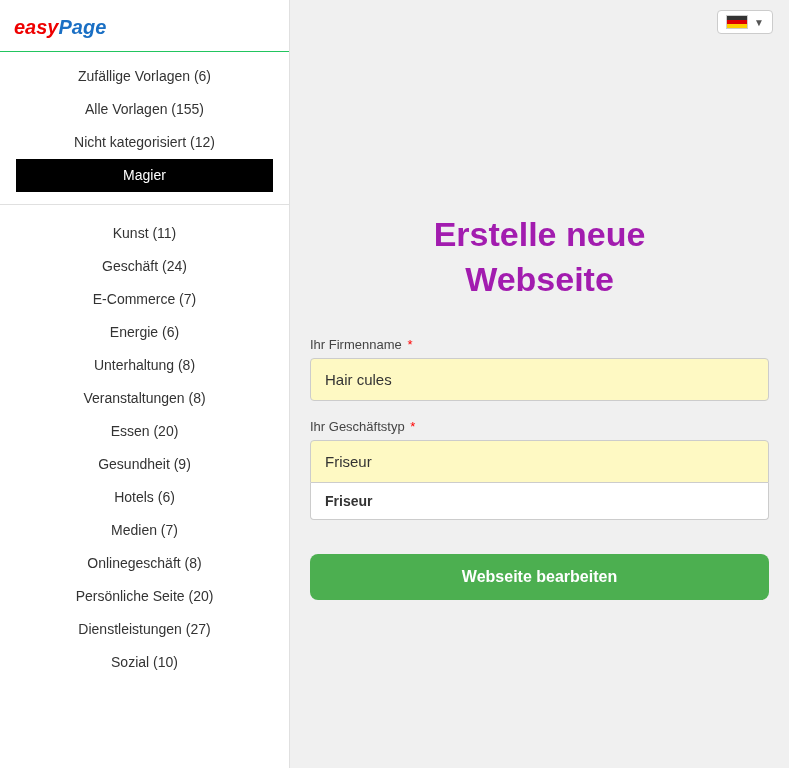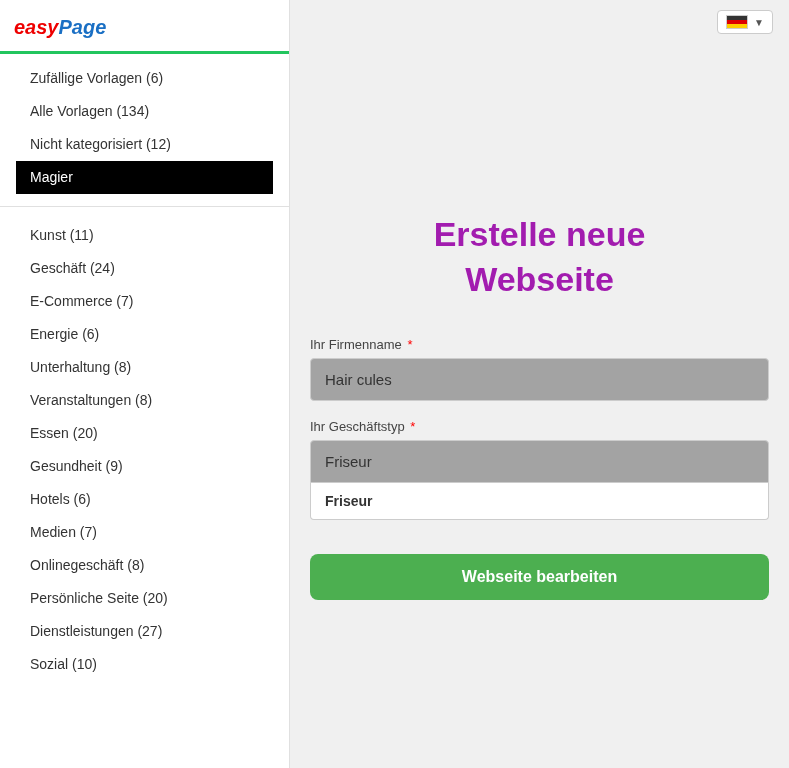--- a/index.html
+++ b/index.html
@@ -19,30 +19,31 @@
       min-width: 290px;
       background: #fff;
       border-right: 1px solid #e0e0e0;
       overflow-y: auto;
       display: flex;
       flex-direction: column;
     }
 
     #sidebar-logo {
       padding: 16px 14px 12px 14px;
-      border-bottom: 3px solid #22c55e;
+      border-bottom: 1px solid #22c55e;
     }
     #sidebar-logo span.easy-easy {
       color: #1a1a1a;
       font-size: 20px;
       font-style: italic;
     }
 
     .sidebar-nav {
       padding: 8px 16px;
+      text-align: center;
     }
 
     .sidebar-item {
       padding: 6px 14px;
       cursor: pointer;
       color: #333;
       line-height: 1.5;
     }
     .sidebar-item.active {
       background: #000000;
@@ -138,21 +139,21 @@
       margin-left: 2px;
     }
 
     .form-input {
       width: 100%;
       padding: 12px 14px;
       border: 1px solid #ccc;
       border-radius: 4px;
       font-size: 15px;
       color: #333;
-      background: #a3a3a3;
+      background: #fef9c3;
       outline: none;
     }
 
     .autocomplete-dropdown {
       background: #fff;
       border: 1px solid #ccc;
       border-top: none;
       border-radius: 0 0 4px 4px;
       padding: 0;
     }
@@ -182,21 +183,21 @@
 
 <div id="sidebar">
   <div id="sidebar-logo">
     <span class="easy-easy" style="font-style:italic;font-size:20px;">
       <span style="color:#e00;font-weight:bold;font-style:italic;">easy</span><span style="color:#1a6fc4;font-weight:bold;font-style:italic;">Page</span>
     </span>
   </div>
 
   <div class="sidebar-nav">
     <div class="sidebar-item">Zufällige Vorlagen (6)</div>
-    <div class="sidebar-item">Alle Vorlagen (134)</div>
+    <div class="sidebar-item">Alle Vorlagen (155)</div>
     <div class="sidebar-item">Nicht kategorisiert (12)</div>
     <div class="sidebar-item active">Magier</div>
   </div>
 
   <div class="sidebar-divider"></div>
 
   <div class="sidebar-nav">
     <div class="sidebar-item">Kunst (11)</div>
     <div class="sidebar-item">Geschäft (24)</div>
     <div class="sidebar-item">E-Commerce (7)</div>

